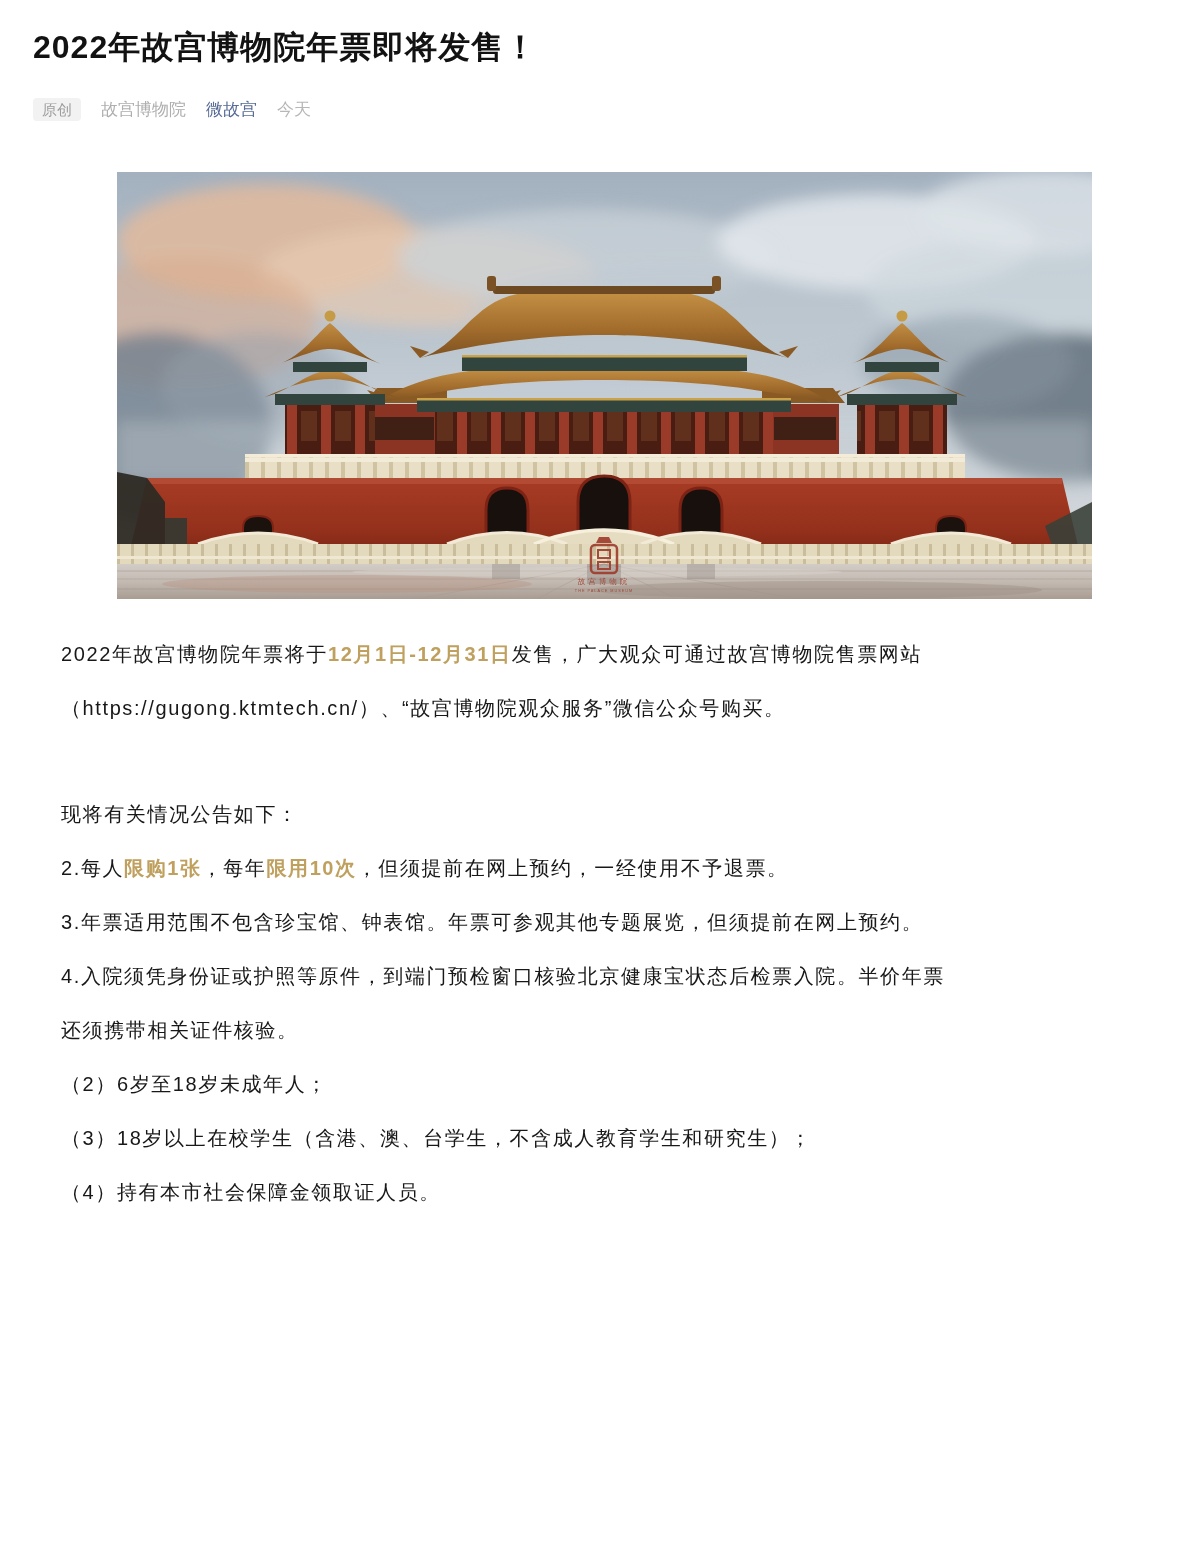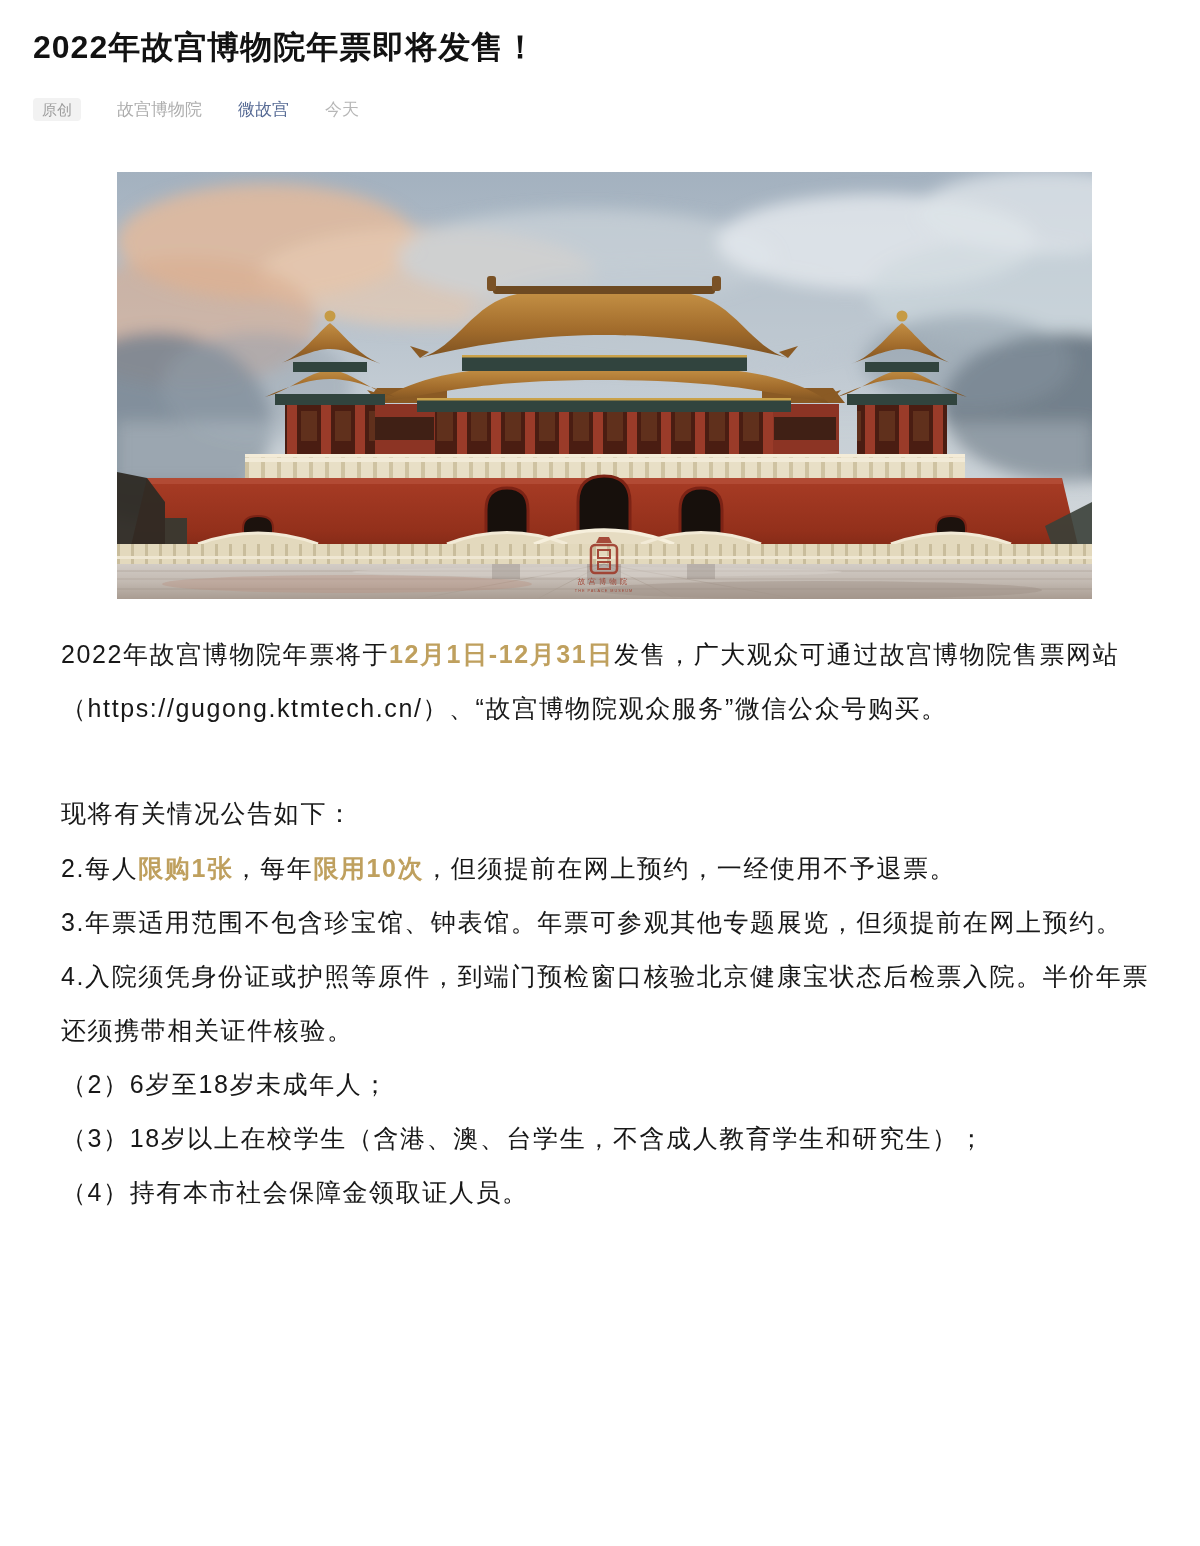--- a/index.html
+++ b/index.html
@@ -18,21 +18,21 @@
     padding: 26px 33px 0 33px;
     font-size: 32px;
     line-height: 1.32;
     font-weight: 700;
     color: #121212;
     letter-spacing: 1px;
   }
   .meta {
     display: flex;
     align-items: center;
-    gap: 36px;
+    gap: 20px;
     padding: 0 33px;
     margin-top: 30px;
     font-size: 17px;
     color: #b3b3b3;
   }
   .meta .badge {
     background: #f2f2f2;
     color: #9c9c9c;
     font-size: 15px;
     padding: 4px 9px;
@@ -48,21 +48,21 @@
     margin: 51px 0 0 117px;
     padding: 0;
   }
   figure.hero svg { display: block; width: 975px; height: 427px; }
   .content {
     margin-top: 28px;
     padding: 0 50px 0 61px;
   }
   .content p {
     margin: 0;
-    font-size: 25px;
+    font-size: 20px;
     line-height: 54px;
     letter-spacing: 1.6px;
     color: #181818;
     white-space: nowrap;
   }
   .content p.gap { margin-top: 52px; font-family: Liberation Serif, serif; }
   .gold { color: #bfa05e; font-weight: 700; }
   .signature {
     margin-top: 54px;
     padding-right: 52px;

